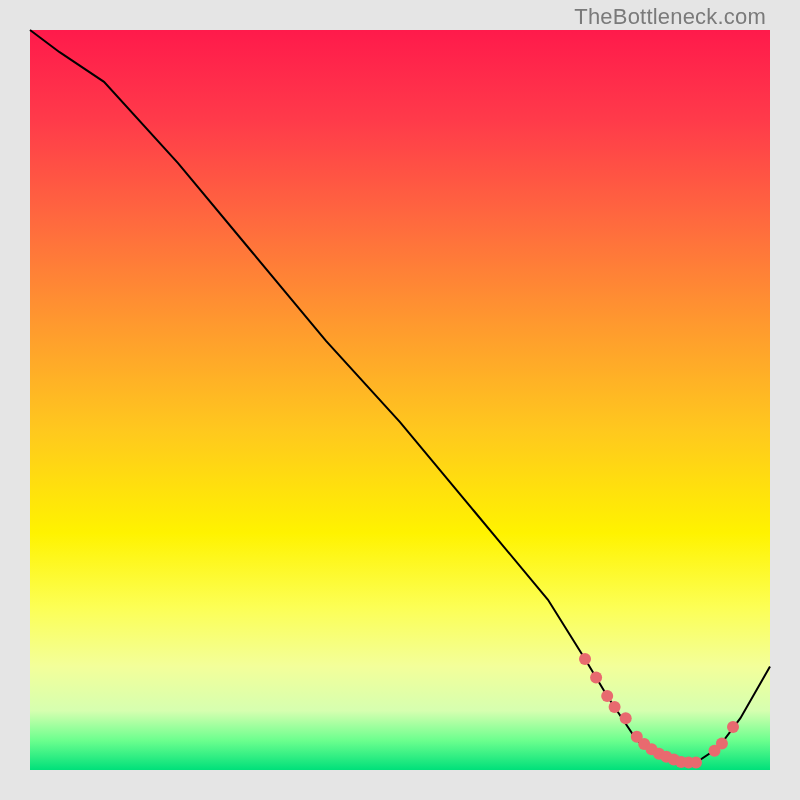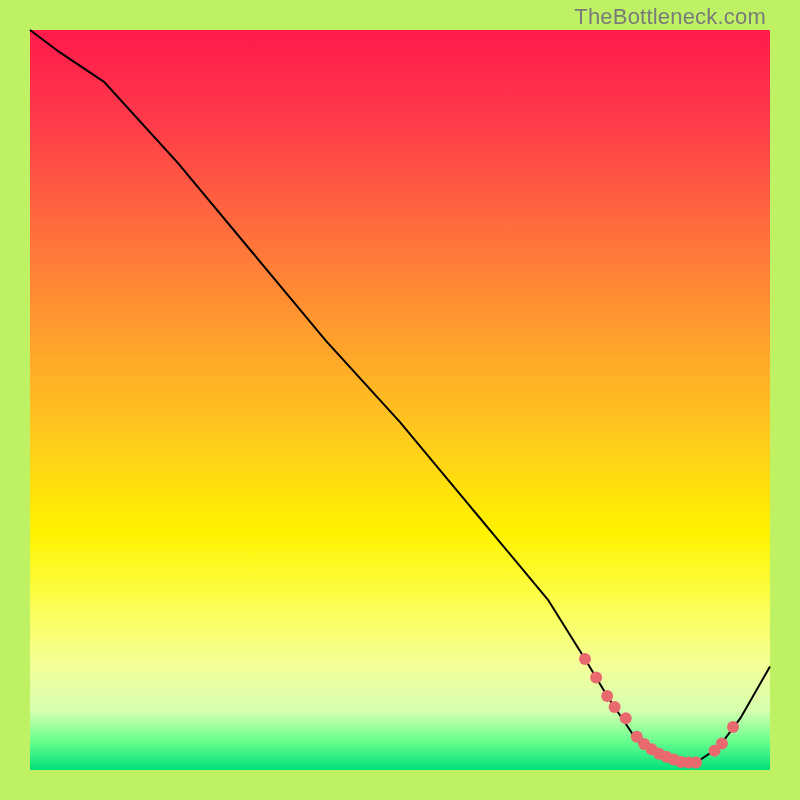--- a/index.html
+++ b/index.html
@@ -8,21 +8,21 @@
     width: 800px;
     height: 800px;
     background: #000;
     font-family: Arial, Helvetica, sans-serif;
     overflow: hidden;
   }
   .stage {
     position: relative;
     width: 800px;
     height: 800px;
-    background: #bef264;
+    background: #e5e5e5;
   }
   .plot-area {
     position: absolute;
     left: 30px;
     top: 30px;
     width: 740px;
     height: 740px;
     background: linear-gradient(
       to bottom,
       #ff1a4b 0%,

